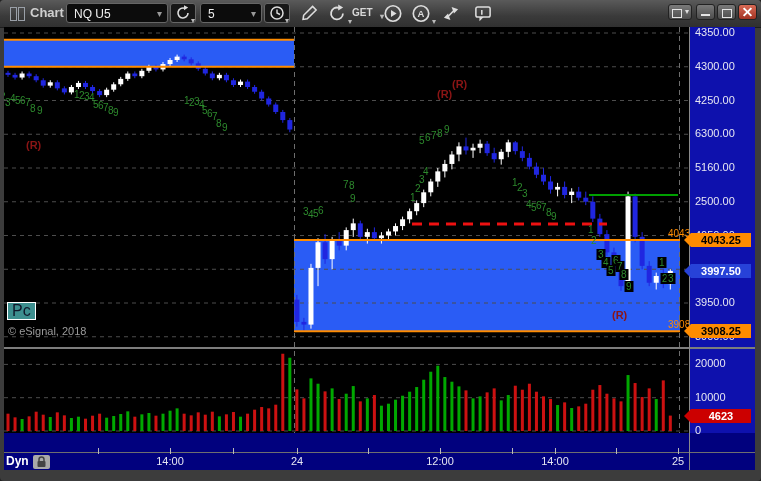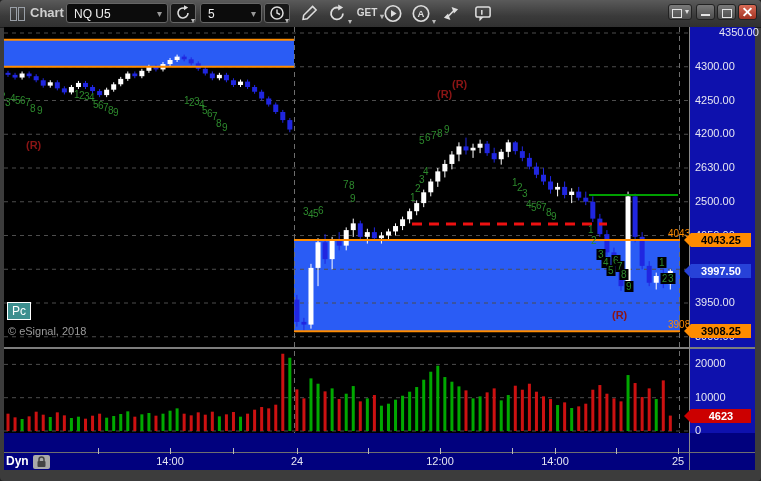--- a/index.html
+++ b/index.html
@@ -15,43 +15,43 @@
   .combo::after{content:"▾";position:absolute;right:5px;top:0;color:#999;font-size:10px;}
   .combo.sym{left:66px;width:102px;}
   .combo.intv{left:200px;width:62px;}
   .iconbtn{position:absolute;top:3px;width:26px;height:20px;background:#161616;border:1px solid #666;
     border-radius:3px;box-sizing:border-box;}
   .iconbtn::after{content:"▾";position:absolute;right:0px;bottom:-3px;color:#bbb;font-size:8px;}
   .iconbtn.gear{left:170px;}
   .iconbtn.clock{left:264px;}
   .tool{position:absolute;top:4px;width:26px;height:20px;}
   .tool svg{display:block;margin:0 auto;}
-  .tool.get{width:30px;color:#d8d8d8;font-size:10px;font-weight:bold;line-height:18px;text-align:center;}
+  .tool.get{width:30px;color:#d8d8d8;font-size:10px;font-weight:bold;line-height:18px;text-align:left;}
   .tool.get::after{content:"▾";position:absolute;right:-2px;bottom:-2px;color:#bbb;font-size:8px;}
   .tool.acircle::after,.tool.refresh::after{content:"▾";position:absolute;right:-2px;bottom:-2px;color:#bbb;font-size:8px;}
   
   .wbtn{position:absolute;top:4px;height:16px;background:linear-gradient(#7a7a7a,#4c4c4c);
     border:1px solid #222;border-radius:3px;box-sizing:border-box;}
   .wbtn.restore{left:668px;width:24px;}
   .wbtn.minb{left:696px;width:19px;}
   .wbtn.maxb{left:717px;width:19px;}
   .wbtn.closeb{left:738px;width:19px;background:linear-gradient(#d96a55,#a33323);}
   .wbtn .bar{position:absolute;left:4px;bottom:3px;width:9px;height:2px;background:#e4e4e4;}
   .wbtn .box{position:absolute;left:4px;top:4px;width:8px;height:7px;border:1px solid #e4e4e4;}
   .wbtn.restore .box{left:3px;}
   .wbtn.restore::after{content:"▾";position:absolute;right:2px;top:2px;color:#ddd;font-size:8px;}
   .wbtn .x1,.wbtn .x2{position:absolute;left:3px;top:6px;width:11px;height:2px;background:#fff;}
   .wbtn .x1{transform:rotate(45deg);}
   .wbtn .x2{transform:rotate(-45deg);}
   
   .chartbg{position:absolute;left:4px;top:27px;width:686px;height:406px;background:#000;}
   #chart-canvas{position:absolute;left:4px;top:27px;}
   .charttitle{position:absolute;left:9px;top:34px;color:#fff;font-size:11px;white-space:nowrap;z-index:5;}
-  .pcbadge{position:absolute;left:7px;top:302px;background:#3d8f8f;border:1px solid #fff;color:#ffffff;
-    font-size:12px;padding:0 4px;height:16px;line-height:16px;z-index:5;}
+  .pcbadge{position:absolute;left:7px;top:302px;background:#3d8f8f;border:1px solid #fff;color:#0f172a;
+    font-size:16px;padding:0 4px;height:16px;line-height:16px;z-index:5;}
   .copyright{position:absolute;left:8px;top:325px;color:#9a9a9a;font-size:11px;z-index:5;}
   .sep-h{position:absolute;left:4px;width:751px;height:2px;background:#7d7d7d;z-index:4;}
   .sep-v{position:absolute;top:27px;width:1px;height:443px;background:#8a8a8a;left:689px;z-index:4;}
   
   .paxis{position:absolute;left:690px;top:27px;width:65px;height:443px;background:#0e11ad;}
   .axlabel{position:absolute;left:695px;color:#e6e6f2;font-size:11px;z-index:2;}
   .tag{position:absolute;left:691px;width:60px;height:14px;font-size:11px;font-weight:bold;
     line-height:14px;text-align:center;z-index:6;}
   .tag::before{content:"";position:absolute;left:-7px;top:0;border-top:7px solid transparent;
     border-bottom:7px solid transparent;}
@@ -587,25 +587,25 @@
   <div class="bottomstrip"></div>
   <div class="timesep"></div>
   <div class="dyn">Dyn</div>
   <div class="lockicon">
     <svg width="17" height="14" viewBox="0 0 17 14">
         <path d="M6 6 V4.5 A2.5 2.5 0 0 1 11 4.5 V6" stroke="#444" stroke-width="1.5" fill="none"></path>
         <rect x="4.5" y="6" width="8" height="6" rx="1" fill="#444"></rect>
       </svg>
   </div>
 
-<div class="axlabel" style="top: 26px; margin-left: 24px;">4350.00</div>
+<div class="axlabel" style="top: 26px;">4350.00</div>
     <div class="axlabel" style="top: 59.75px;">4300.00</div>
     <div class="axlabel" style="top: 93.5px;">4250.00</div>
-    <div class="axlabel" style="top: 127.25px;">4200.00</div>
-    <div class="axlabel" style="top: 161px;">2630.00</div>
+    <div class="axlabel" style="top: 127.25px;">6300.00</div>
+    <div class="axlabel" style="top: 161px;">5160.00</div>
     <div class="axlabel" style="top: 194.75px;">2500.00</div>
     <div class="axlabel" style="top: 228.5px;">4050.00</div>
     <div class="axlabel" style="top: 262.25px;">4000.00</div>
     <div class="axlabel" style="top: 296px;">3950.00</div>
     <div class="axlabel" style="top: 329.75px;">3900.00</div>
     <div class="axlabel" style="top: 357.4px;">20000</div>
     <div class="axlabel" style="top: 390.7px;">10000</div>
     <div class="axlabel" style="top: 424px;">0</div>
     <div class="timelabel" style="left: 145px;">14:00</div>
     <div class="timelabel" style="left: 272px;">24</div>

